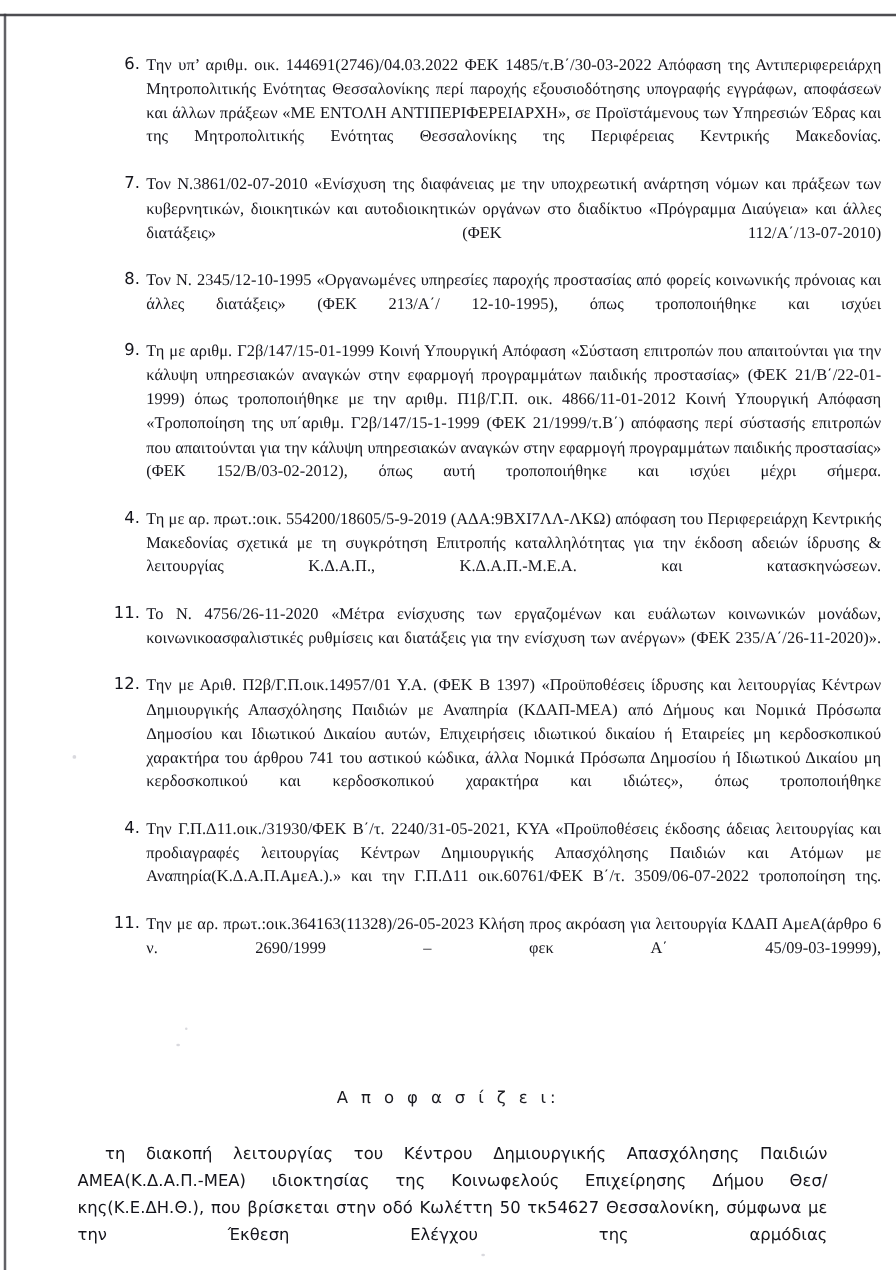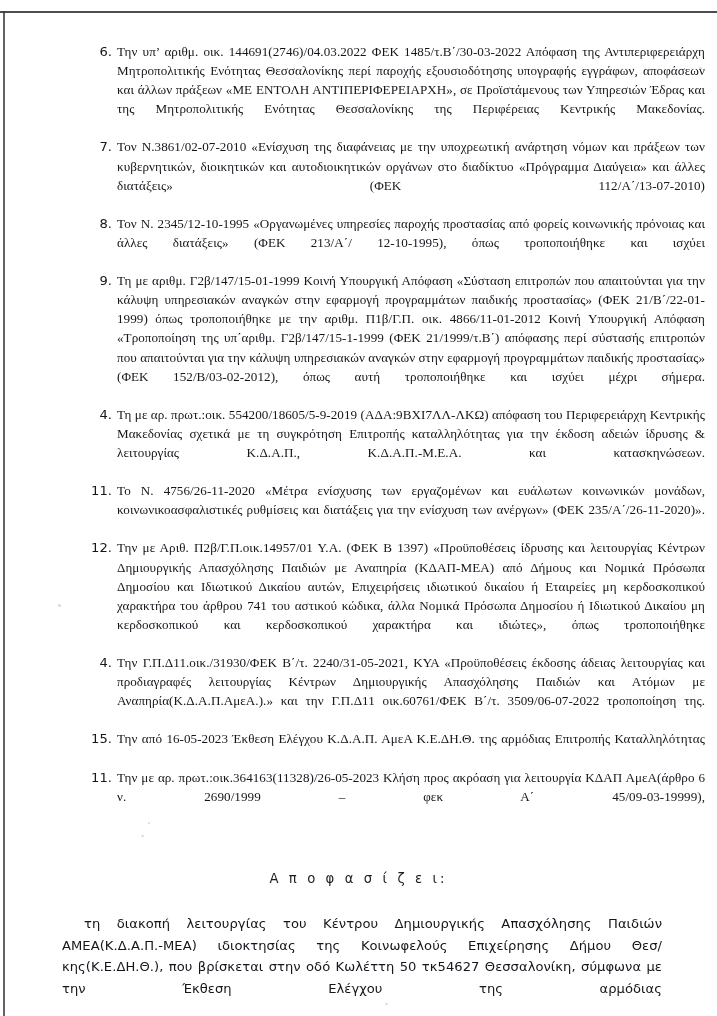--- a/index.html
+++ b/index.html
@@ -180,24 +180,20 @@
       </li>
       <li>
         <span class="num">12.</span>
         <span class="clause-text">Την με Αριθ. Π2β/Γ.Π.οικ.14957/01 Υ.Α. (ΦΕΚ Β 1397) «Προϋποθέσεις ίδρυσης και λειτουργίας Κέντρων Δημιουργικής Απασχόλησης Παιδιών με Αναπηρία (ΚΔΑΠ-ΜΕΑ) από Δήμους και Νομικά Πρόσωπα Δημοσίου και Ιδιωτικού Δικαίου αυτών, Επιχειρήσεις ιδιωτικού δικαίου ή Εταιρείες μη κερδοσκοπικού χαρακτήρα του άρθρου 741 του αστικού κώδικα, άλλα Νομικά Πρόσωπα Δημοσίου ή Ιδιωτικού Δικαίου μη κερδοσκοπικού και κερδοσκοπικού χαρακτήρα και ιδιώτες», όπως τροποποιήθηκε</span>
       </li>
       <li>
         <span class="num">4.</span>
         <span class="clause-text">Την  Γ.Π.Δ11.οικ./31930/ΦΕΚ  Β΄/τ.  2240/31-05-2021,  ΚΥΑ  «Προϋποθέσεις  έκδοσης άδειας λειτουργίας και προδιαγραφές λειτουργίας Κέντρων Δημιουργικής Απασχόλησης Παιδιών και Ατόμων με Αναπηρία(Κ.Δ.Α.Π.ΑμεΑ.).» και την Γ.Π.Δ11 οικ.60761/ΦΕΚ Β΄/τ. 3509/06-07-2022 τροποποίηση της.</span>
       </li>
       <li>
-        <span class="num">15.</span>
-        <span class="clause-text">Την από 16-05-2023 Έκθεση Ελέγχου Κ.Δ.Α.Π. ΑμεΑ Κ.Ε.ΔΗ.Θ. της αρμόδιας Επιτροπής Καταλληλότητας</span>
-      </li>
-      <li>
         <span class="num">11.</span>
         <span class="clause-text">Την με αρ. πρωτ.:οικ.364163(11328)/26-05-2023 Κλήση προς ακρόαση για λειτουργία ΚΔΑΠ ΑμεΑ(άρθρο 6 ν. 2690/1999 – φεκ Α΄ 45/09-03-19999),</span>
       </li>
 
     </ol>
 
     <div class="decision-heading">Α π ο φ α σ ί ζ ε ι:</div>
 
     <div class="final-paragraph">τη διακοπή λειτουργίας του Κέντρου Δημιουργικής Απασχόλησης  Παιδιών ΑΜΕΑ(Κ.Δ.Α.Π.-ΜΕΑ) ιδιοκτησίας της Κοινωφελούς Επιχείρησης Δήμου Θεσ/κης(Κ.Ε.ΔΗ.Θ.), που βρίσκεται στην οδό Κωλέττη 50 τκ54627 Θεσσαλονίκη, σύμφωνα με την Έκθεση Ελέγχου της αρμόδιας</div>
 

